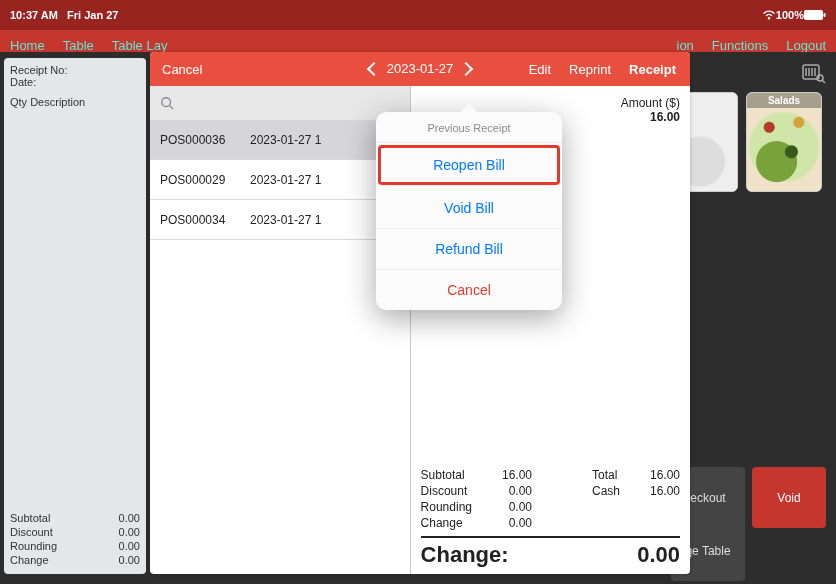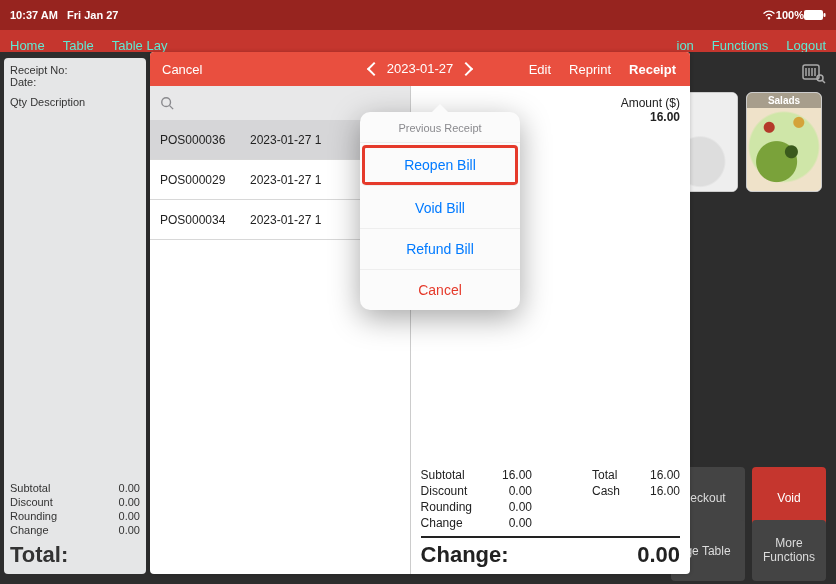--- a/index.html
+++ b/index.html
@@ -65,21 +65,21 @@
   .detailcol .toprow { display:flex; justify-content:space-between; align-items:flex-start;}
   .detailcol .amountrow { display:flex; justify-content:flex-end; gap:6px; }
   .detailcol .spacer { flex:1; }
   .detailcol .sumgrid { display:grid; grid-template-columns: auto 50px 40px auto 50px; gap: 2px 10px; font-size:12px; }
   .detailcol .sumgrid .r { text-align:right; }
   .detailcol .changerow { border-top:2px solid #222; margin-top:6px; padding-top:4px; display:flex; justify-content:space-between; font-size:22px; font-weight:700;}
 
   .infoicon { display:inline-flex; width:14px; height:14px; border-radius:50%; background:#bbb; color:#fff; align-items:center; justify-content:center; font-size:10px; font-weight:700; margin-left:3px;}
 
   
-  .popover { position:absolute; left:360px; top:60px; width:160px; background:#fbfbfb; border-radius:10px; box-shadow: 0 8px 30px rgba(0,0,0,0.35); overflow:visible; z-index:50; }
+  .popover { position:absolute; left:376px; top:60px; width:186px; background:#fbfbfb; border-radius:10px; box-shadow: 0 8px 30px rgba(0,0,0,0.35); overflow:visible; z-index:50; }
   .popover::before { content:""; position:absolute; top:-8px; left:50%; transform:translateX(-50%); border:8px solid transparent; border-bottom-color:#fbfbfb; border-top:none;}
   .pop-title { text-align:center; font-size:11px; color:#8a8a8e; padding:10px 0 8px; border-bottom:1px solid #eee;}
   .pop-item { text-align:center; padding:12px 0; font-size:14px; color:#007aff; border-bottom:1px solid #eee; cursor:pointer;}
   .pop-item.highlight { position:relative; box-shadow: inset 0 0 0 3px #e53a2b; border-radius:4px; margin:2px; }
   .pop-item.cancel { color:#e53a2b; border-bottom:none;}
 
 </style>
 </head>
 <body>
 
@@ -125,21 +125,20 @@
           <span>0.00</span>
         </div>
       <div class="row">
           <span>Rounding</span>
           <span>0.00</span>
         </div>
       <div class="row">
           <span>Change</span>
           <span>0.00</span>
         </div>
-      <div class="big">Total:</div>
     </div>
   </div>
 
   <svg class="scanicon" viewBox="0 0 24 20">
       <g stroke="#aaa" stroke-width="1.5" fill="none">
         <rect x="1" y="1" width="16" height="14" rx="2"></rect>
         <line x1="4" y1="4" x2="4" y2="12"></line>
         <line x1="7" y1="4" x2="7" y2="12"></line>
         <line x1="10" y1="4" x2="10" y2="12"></line>
         <line x1="13" y1="4" x2="13" y2="12"></line>
@@ -152,21 +151,20 @@
       <div class="thumb"></div>
     </div>
   <div class="tile salad" style="left:746px; top:40px;">
       <div class="thumb"></div>
       <div class="label">Salads</div>
     </div>
 
   <div class="bigbtn" style="left:671px; top:415px;">eckout</div>
   <div class="bigbtn red" style="left:752px; top:415px;">Void</div>
   <div class="bigbtn" style="left:671px; top:468px;">ge Table</div>
-  <div class="bigbtn" style="left:752px; top:468px; line-height:1.1;">More Functions</div>
 
   <div class="modal">
     <div class="modal-header">
       <span style="z-index:2;">Cancel</span>
       <div class="mh-center">
         <span class="nav">
           <span class="chev left"></span>
           <span>2023-01-27</span>
           <span class="chev right"></span>
         </span>

